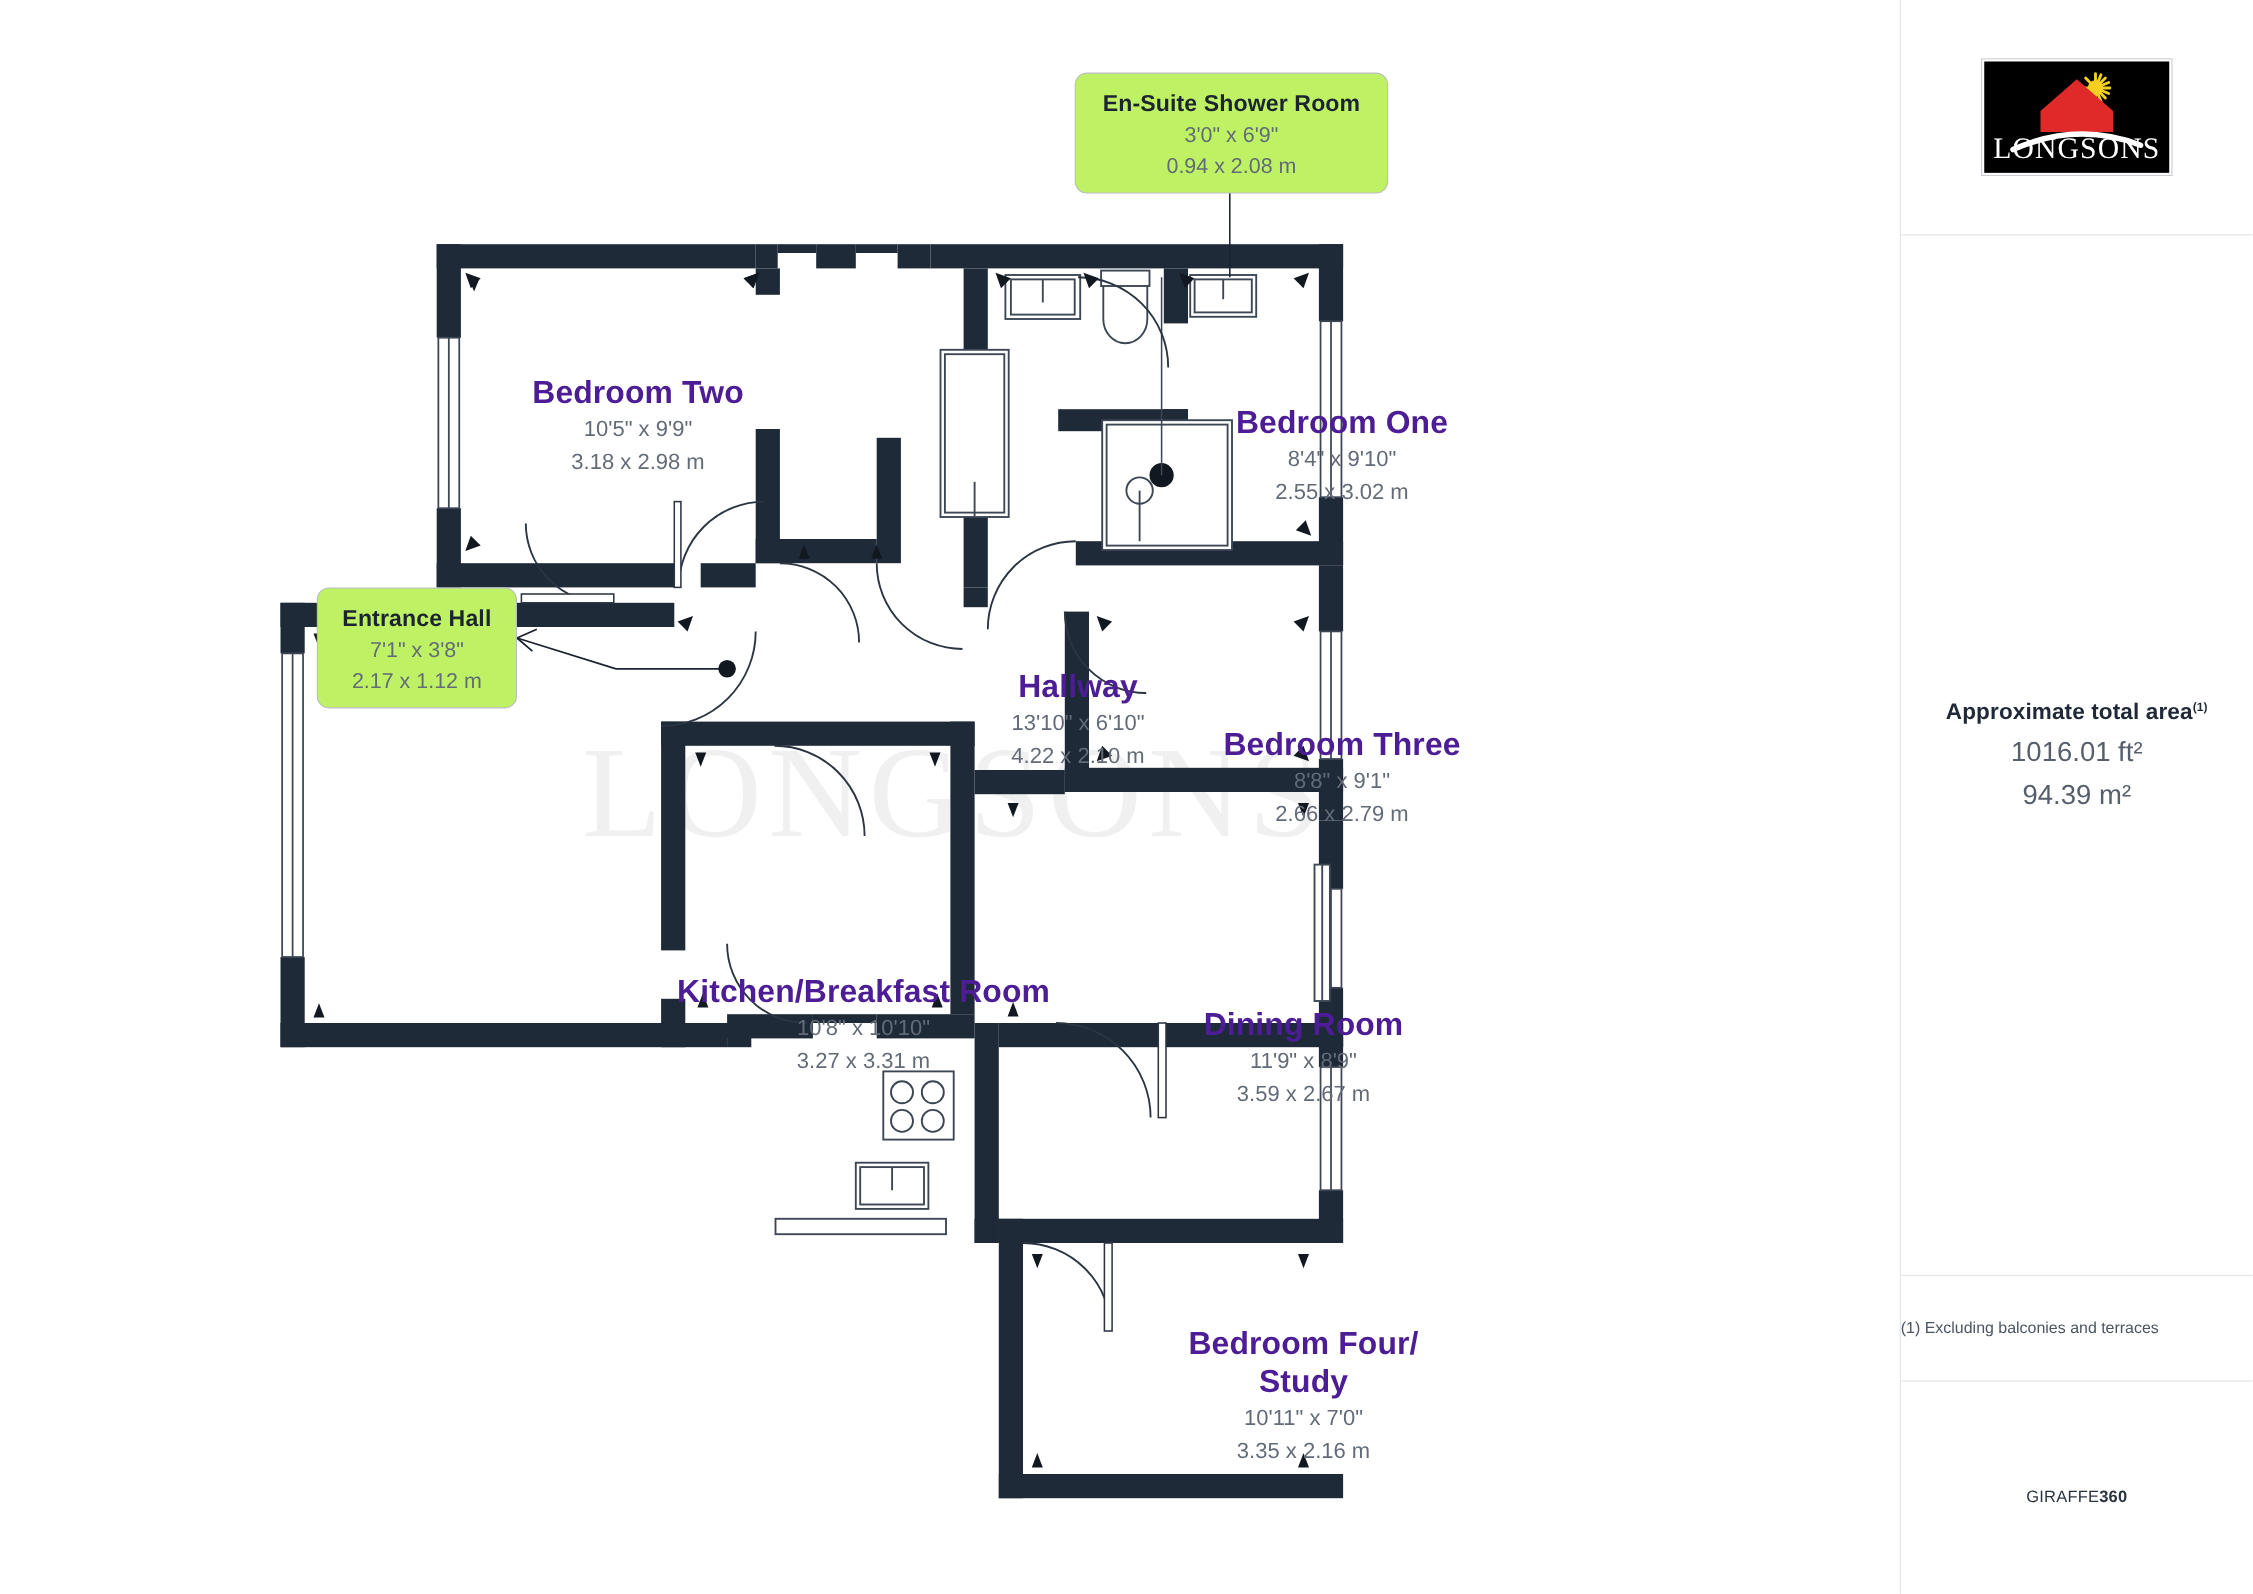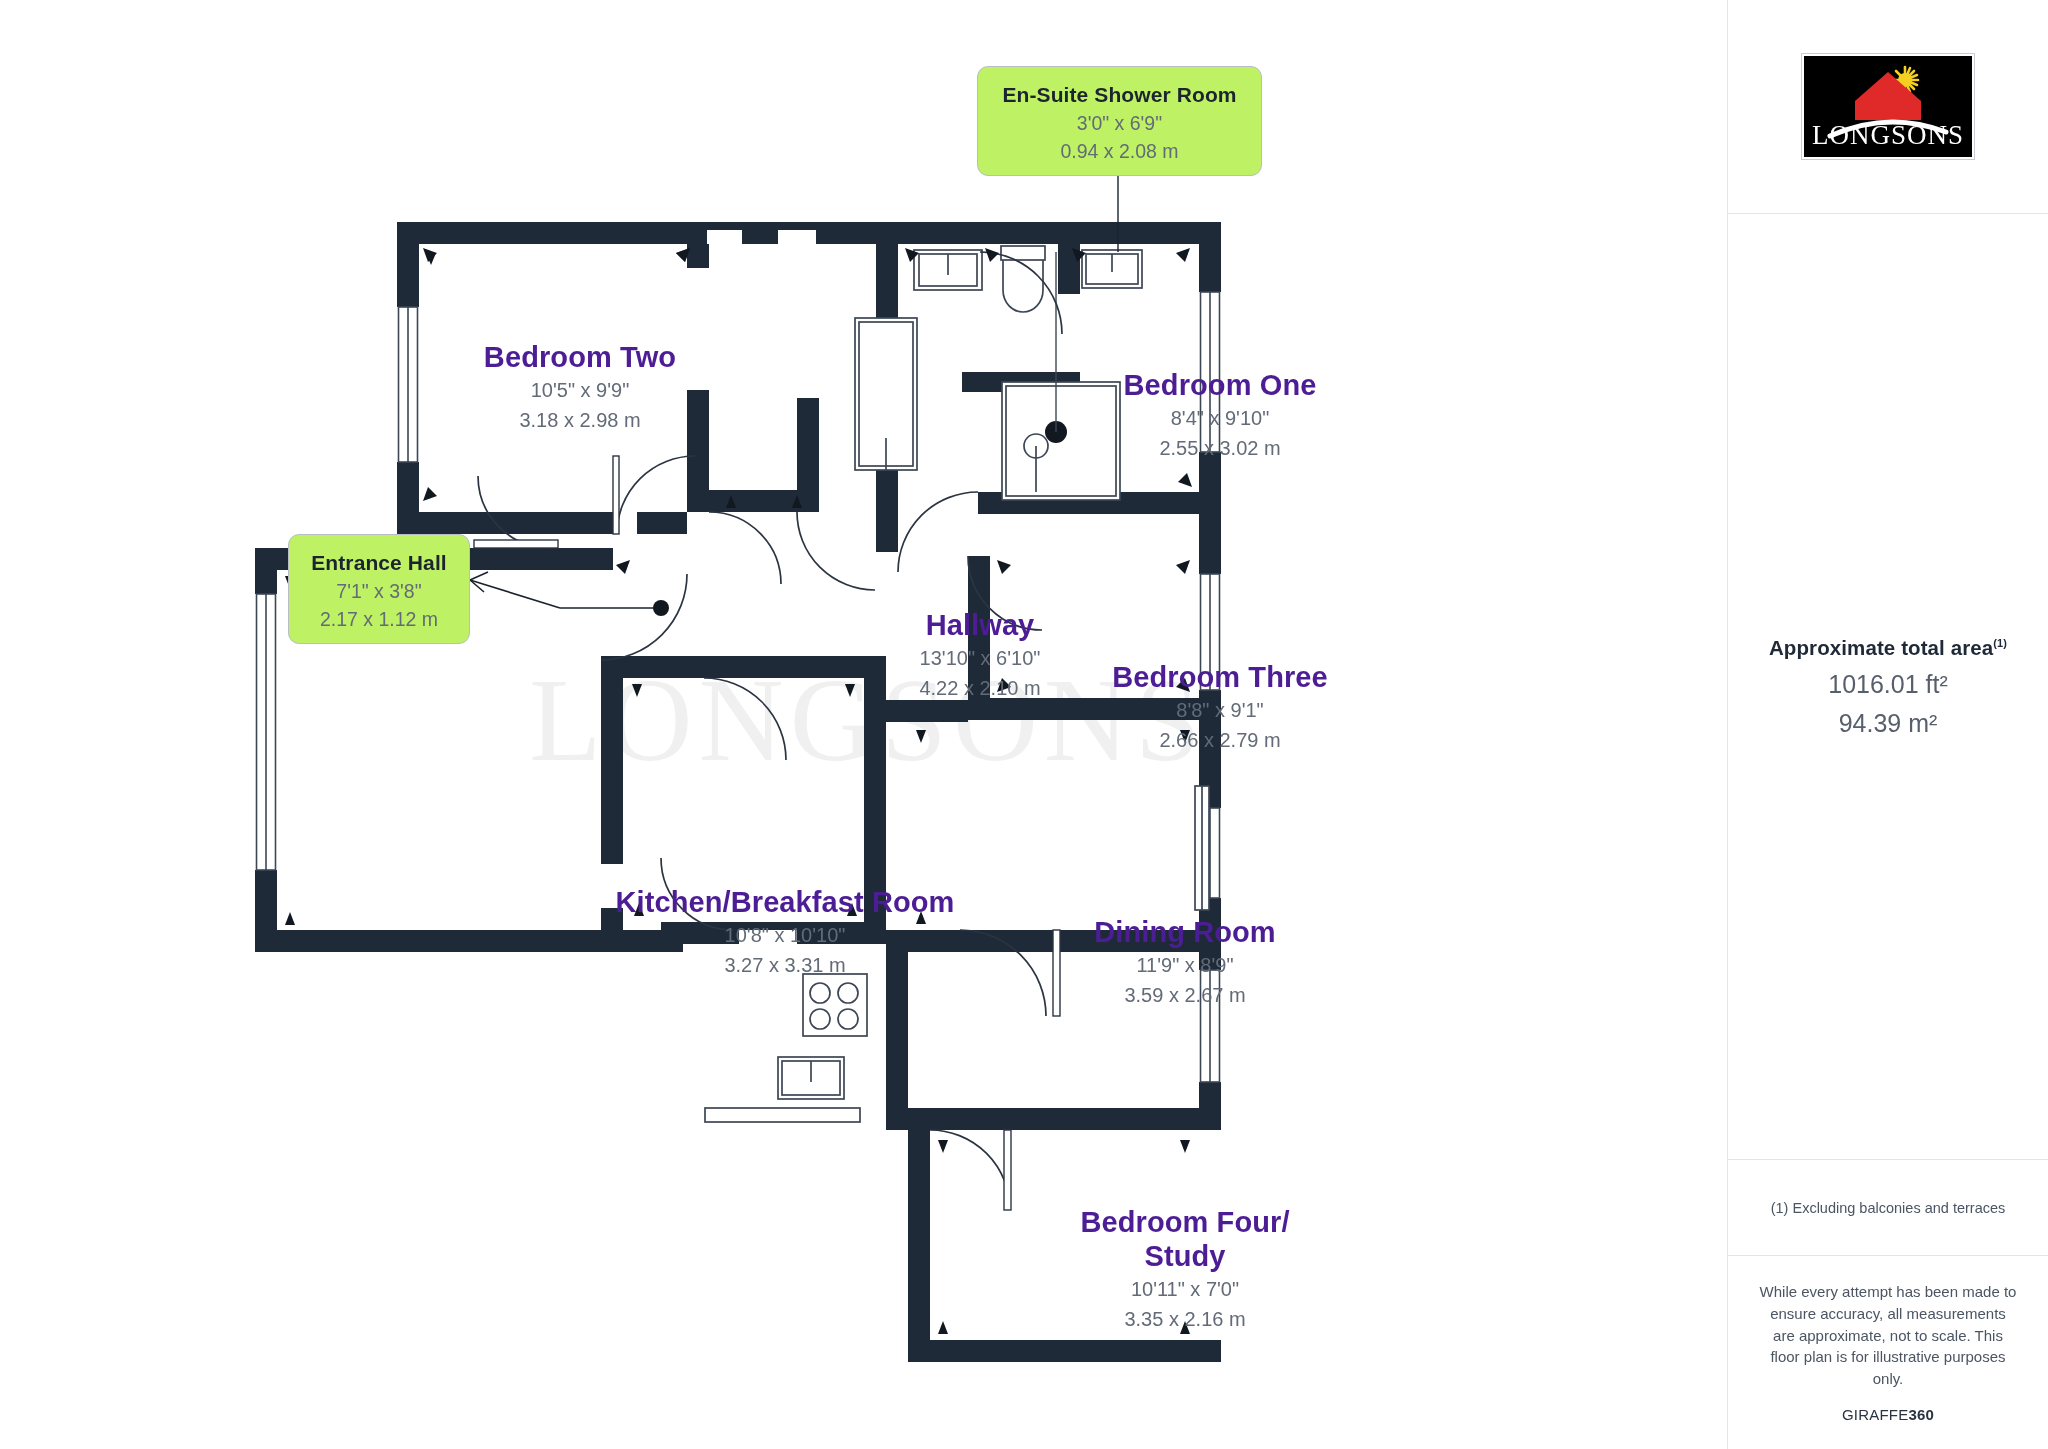--- a/index.html
+++ b/index.html
@@ -11,21 +11,21 @@
   #page{position:absolute;inset:0;}
 
   
   #sidebar{
     position:absolute;top:0;right:0;width:321px;height:1449px;
     border-left:1px solid #e2e4e8;box-sizing:border-box;background:#fff;
   }
   .side-cell{box-sizing:border-box;width:100%;}
   #logo-cell{height:214px;border-bottom:1px solid #e2e4e8;display:flex;align-items:center;justify-content:center;}
   #area-cell{height:946px;border-bottom:1px solid #e2e4e8;display:flex;flex-direction:column;align-items:center;justify-content:center;}
-  #note-cell{height:96px;border-bottom:1px solid #e2e4e8;display:flex;align-items:center;justify-content:center;}
+  #note-cell{height:96px;border-bottom:1px solid #e2e4e8;display:flex;align-items:center;}
   #disclaimer-cell{height:192px;display:flex;flex-direction:column;align-items:center;justify-content:center;}
 
   #logo-box{
     width:168px;height:101px;background:#000;position:relative;
     outline:1px solid #c9ccd2;outline-offset:2px;
   }
   #logo-box svg{display:block;}
 
   .area-title{font-size:20.5px;font-weight:bold;color:#1f2937;letter-spacing:.1px;}
   .area-title sup{font-size:11px;font-weight:bold;vertical-align:super;}
@@ -536,18 +536,17 @@
       </div>
       <div class="area-val">1016.01 ft²</div>
       <div class="area-val">94.39 m²</div>
     </div>
 
     <div class="side-cell" id="note-cell">
       <div class="note-txt">(1) Excluding balconies and terraces</div>
     </div>
 
     <div class="side-cell" id="disclaimer-cell">
-      <div class="disc-txt">While every attempt has been made to ensure accuracy, all measurements are approximate, not to scale. This floor plan is for illustrative purposes only.</div>
       <div class="giraffe"><span>GIRAFFE</span><b>360</b></div>
     </div>
 
   </div>
 </div>
 
 </body></html>

